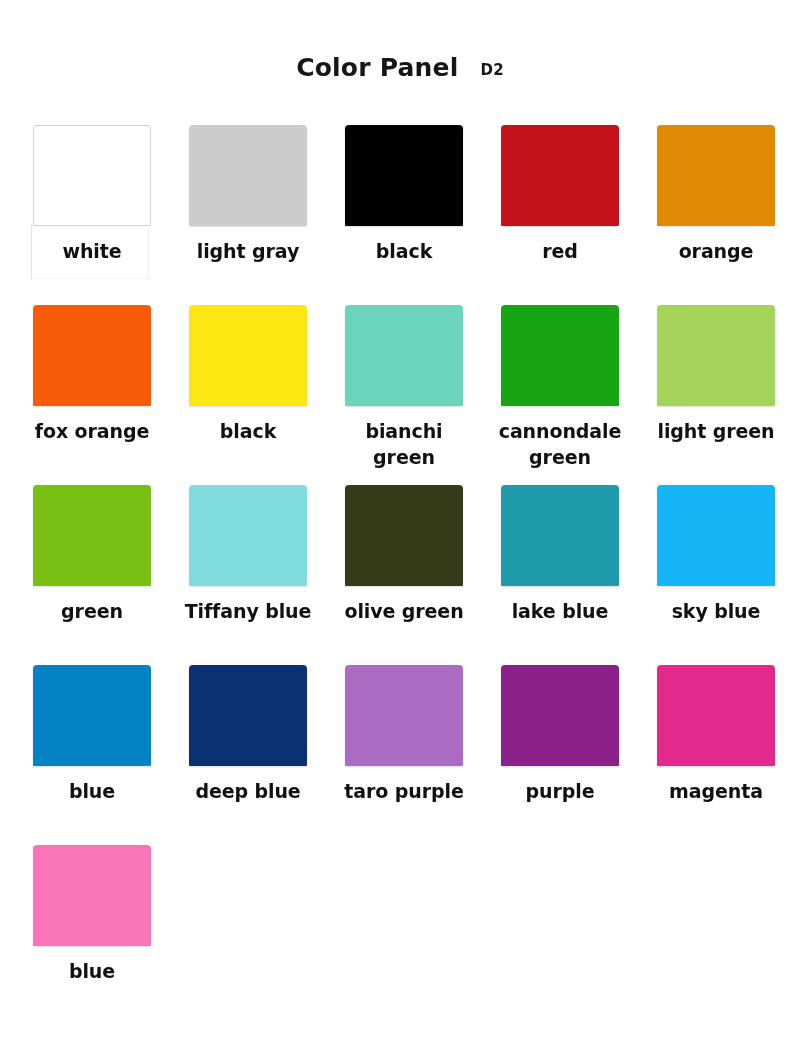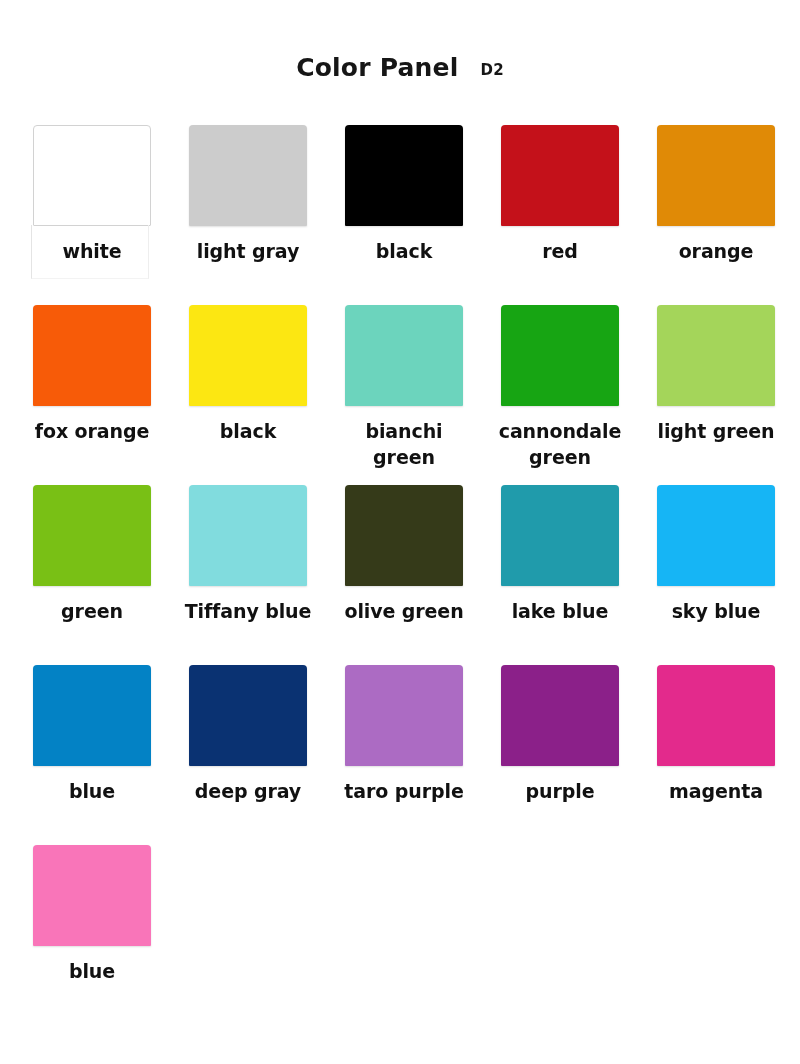--- a/index.html
+++ b/index.html
@@ -247,21 +247,21 @@
       </div>
       <div class="caption">
         <span class="line">blue</span>
       </div>
     </div>
     <div class="cell">
       <div class="swatch-wrap">
         <div class="swatch" style="background: rgb(10, 50, 114);"></div>
       </div>
       <div class="caption">
-        <span class="line">deep gray</span>
+        <span class="line">deep blue</span>
       </div>
     </div>
     <div class="cell">
       <div class="swatch-wrap">
         <div class="swatch" style="background: rgb(172, 107, 195);"></div>
       </div>
       <div class="caption">
         <span class="line">taro purple</span>
       </div>
     </div>

